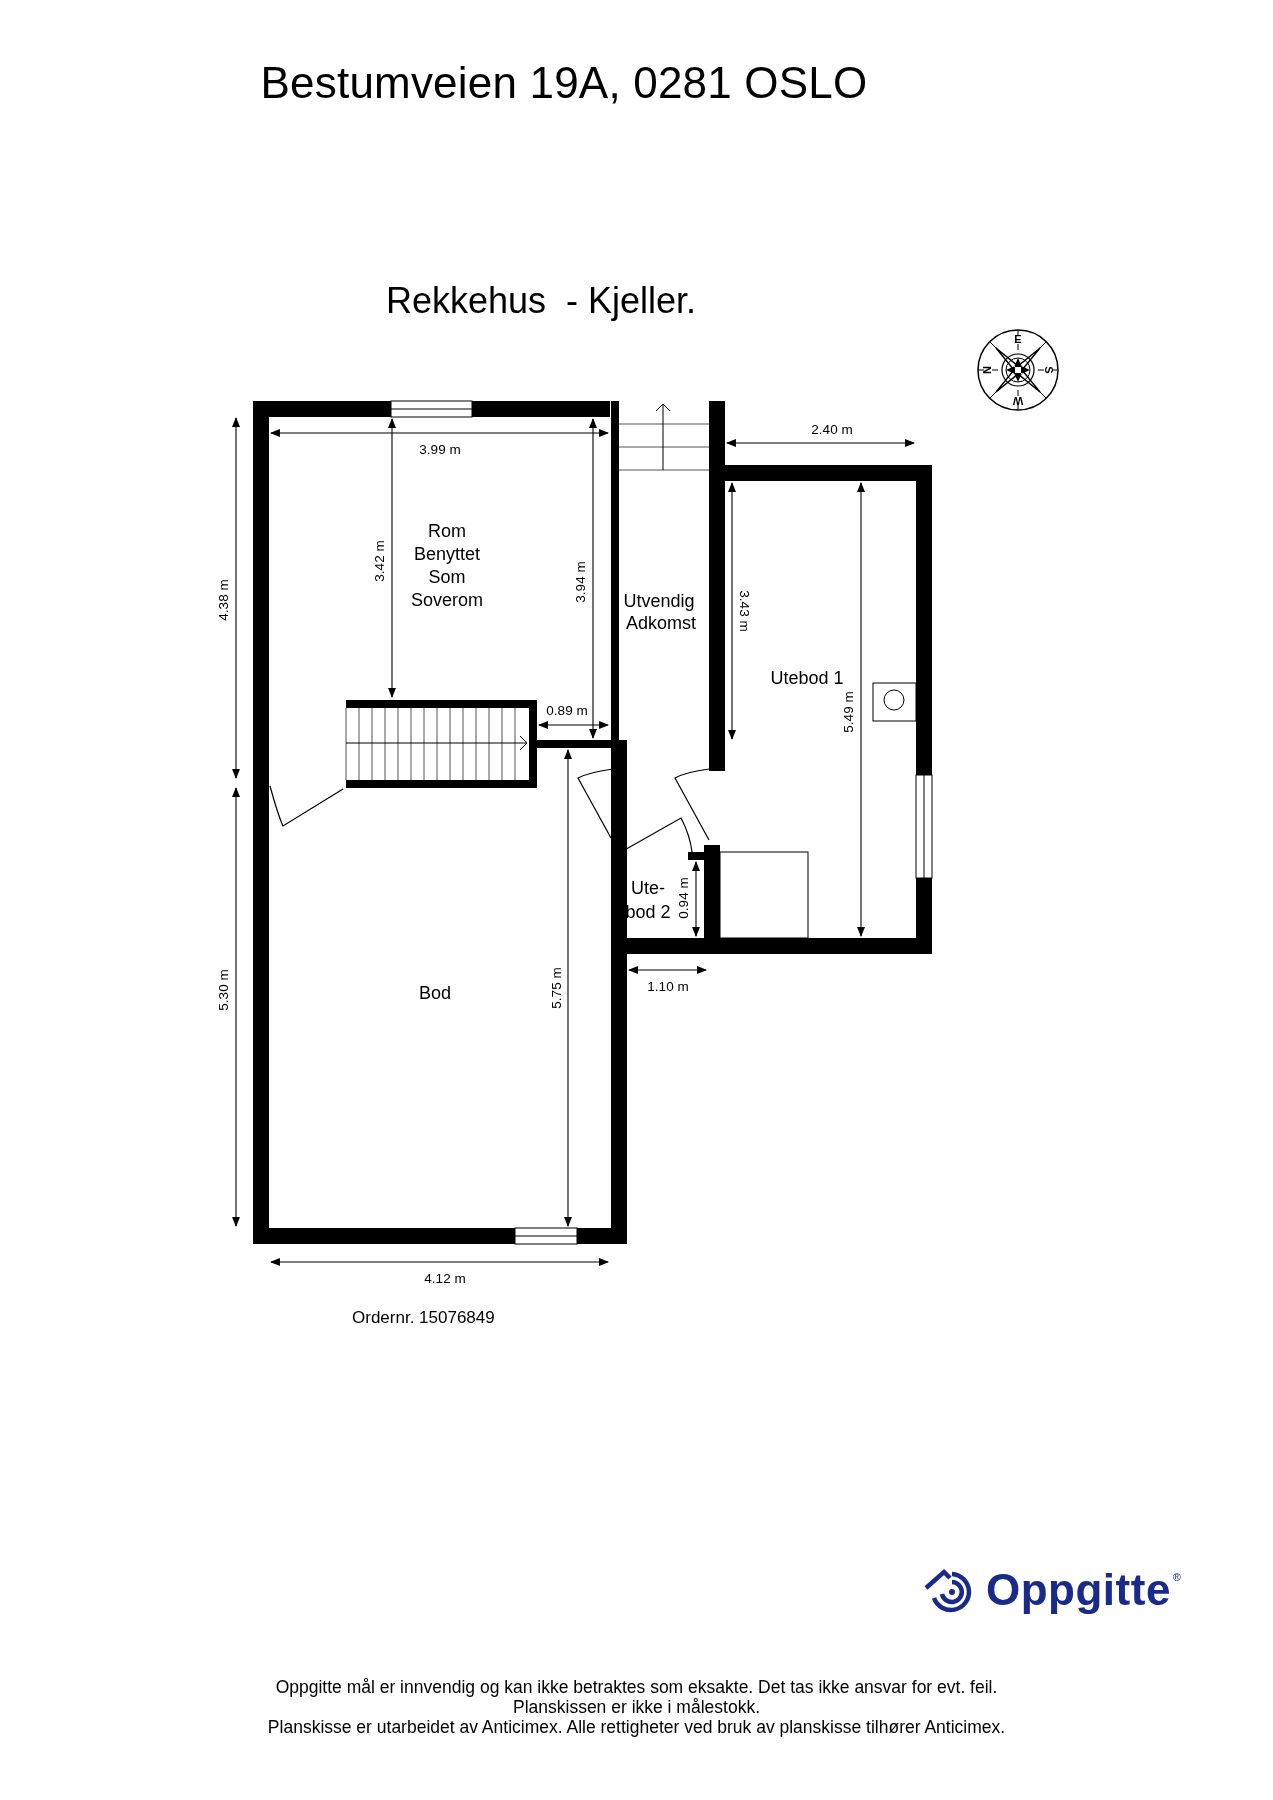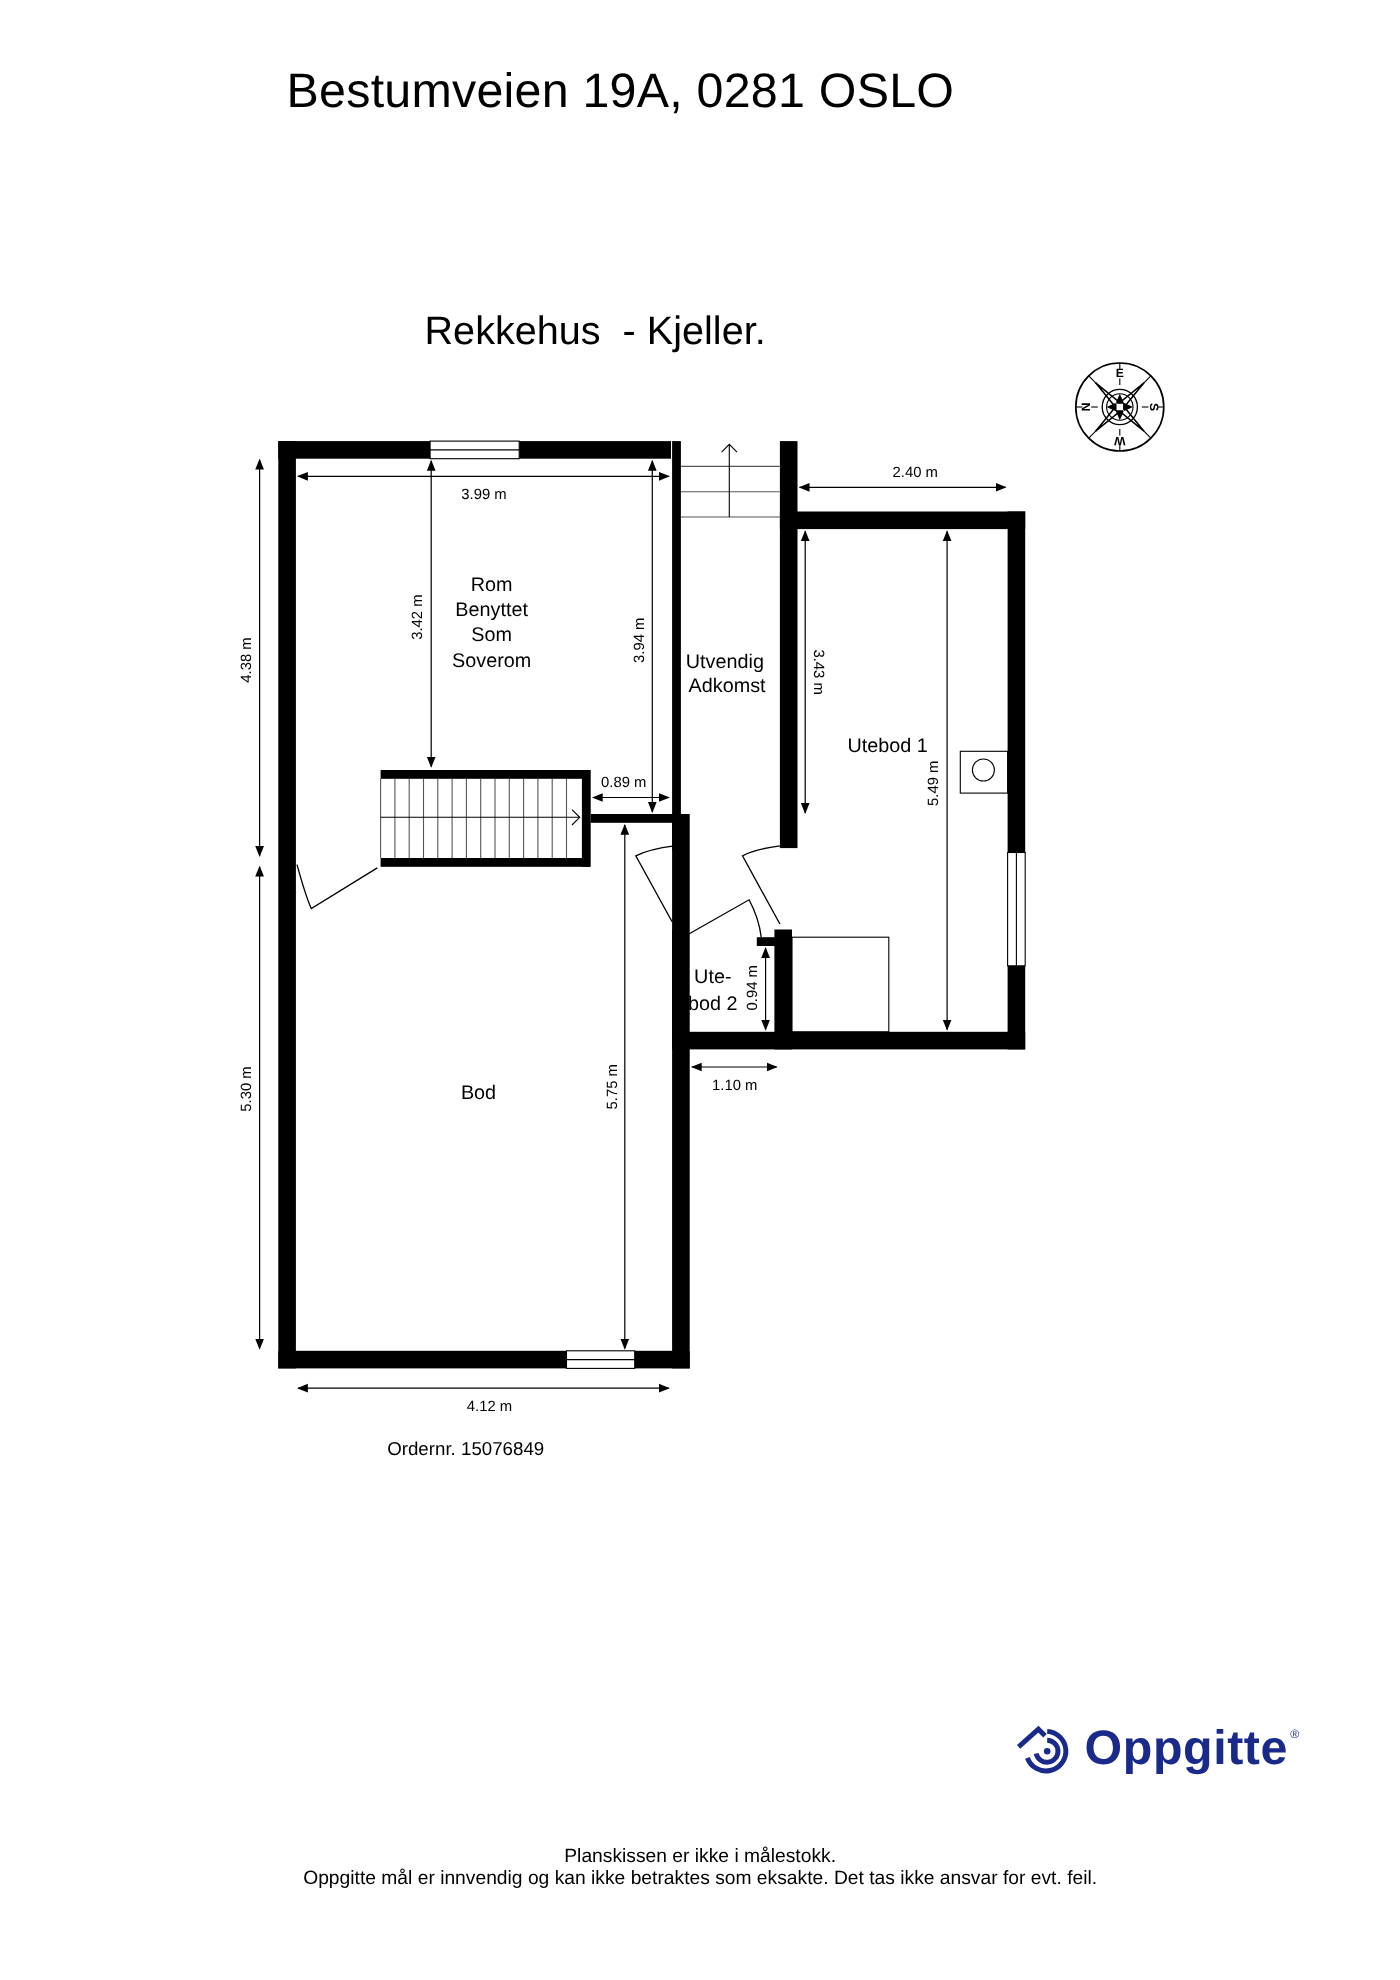--- a/index.html
+++ b/index.html
@@ -197,15 +197,16 @@
       <path d="M30,8 A18,18 0 1 1 12,32"></path>
       <path d="M30,16 A10,10 0 1 1 20,28"></path>
       <circle cx="30" cy="26" r="3" fill="#1a2a8a" stroke="none"></circle>
     </g>
   </svg>
   <span class="logo-text">Oppgitte</span>
   <span class="logo-reg">®</span>
 </div>
 
 <div class="disclaimer">
+  <div>Oppgitte mål er innvendig og kan ikke betraktes som eksakte. Det tas ikke ansvar for evt. feil.</div>
   <div>Planskissen er ikke i målestokk.</div>
-  <div>Oppgitte mål er innvendig og kan ikke betraktes som eksakte. Det tas ikke ansvar for evt. feil.</div>
+  <div>Planskisse er utarbeidet av Anticimex. Alle rettigheter ved bruk av planskisse tilhører Anticimex.</div>
 </div>
 
 </body></html>

